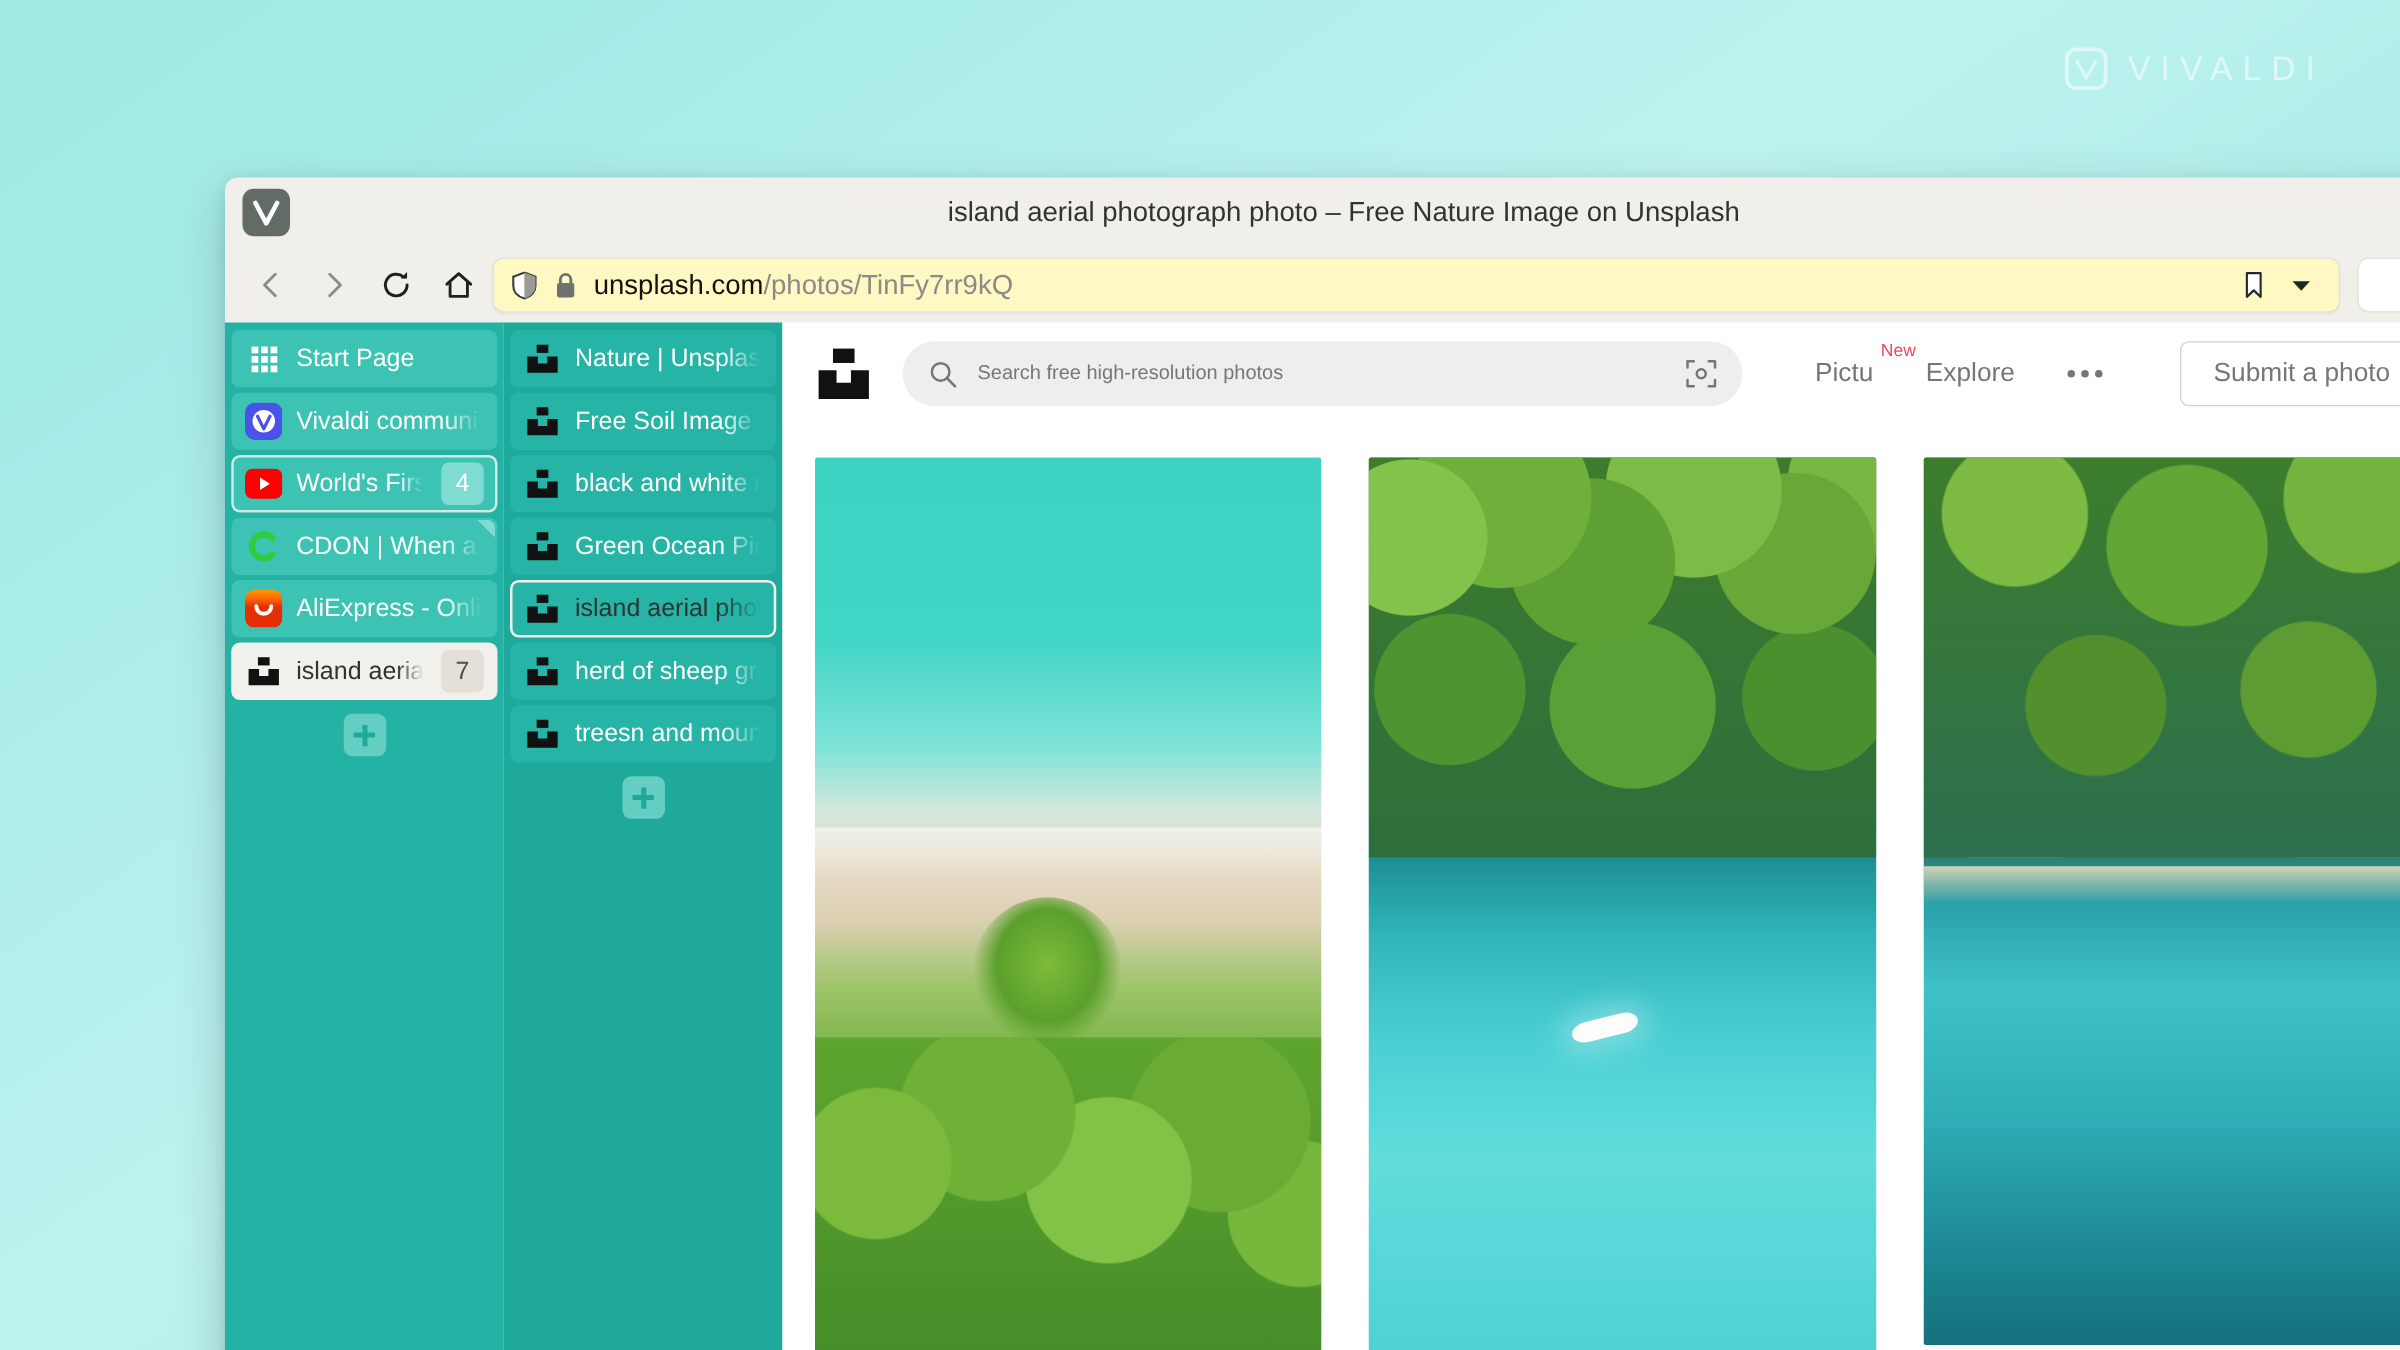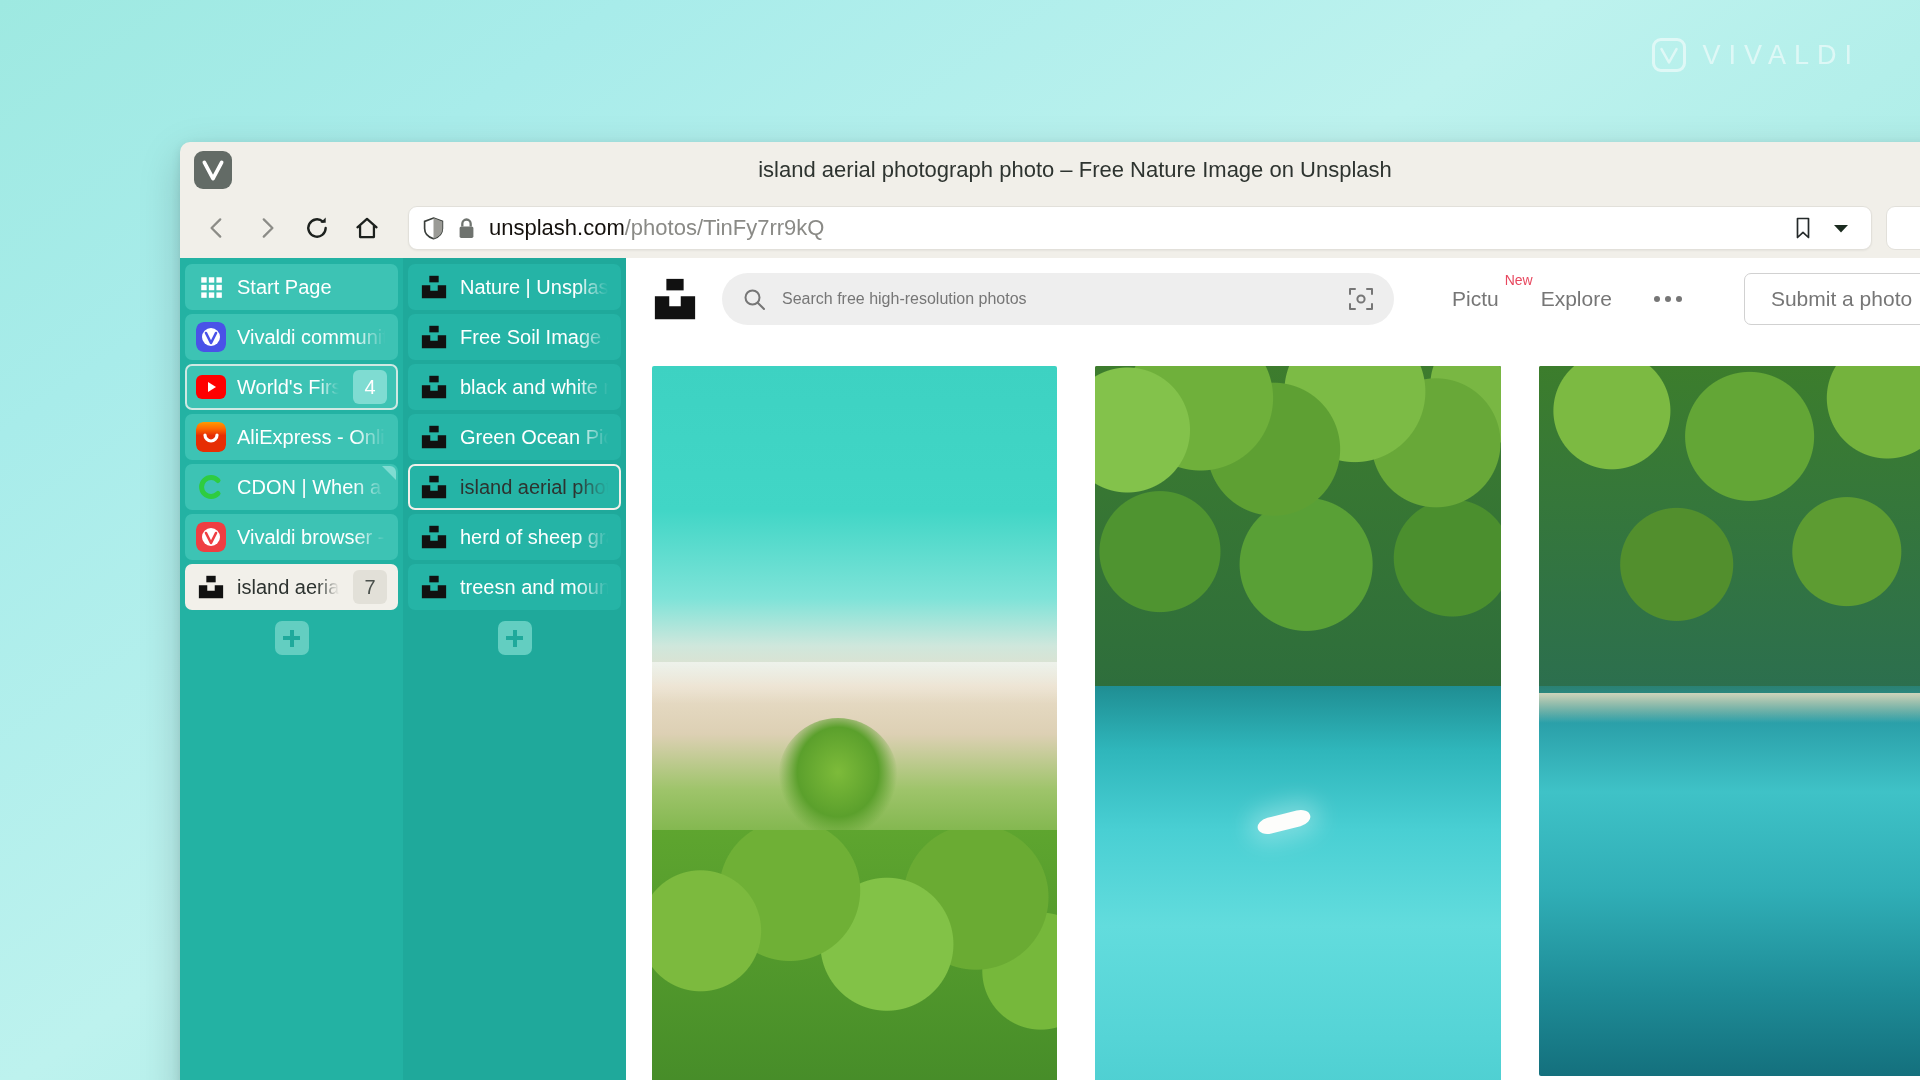--- a/index.html
+++ b/index.html
@@ -57,23 +57,23 @@
   #toolbar {
     height: 60px; display: flex; align-items: center; padding: 0 14px; gap: 4px;
   }
   .nav-btn {
     width: 46px; height: 46px; border-radius: 8px; display: flex;
     align-items: center; justify-content: center; cursor: pointer; flex: none;
   }
   .nav-btn svg { width: 26px; height: 26px; }
 
   #url-field {
-    flex: 1; height: 44px; background: #ffffff; border-radius: 9px;
+    flex: 1; height: 44px; background: #fef9c3; border-radius: 9px;
     display: flex; align-items: center; padding: 0 14px; gap: 12px;
-    margin-left: 14px; border: 1px solid #e2e0da;
+    border: 1px solid #e2e0da;
     box-shadow: 0 1px 2px rgba(0,0,0,.05);
     min-width: 0;
   }
   #url-field .shield, #url-field .lock { flex: none; }
   #url-field .shield svg, #url-field .lock svg { width: 21px; height: 23px; display:block; }
   #url-text { font-size: 22px; color: #8a8a86; white-space: nowrap; overflow: hidden; }
   #url-text .host { color: #14100c; }
   #url-right { display: flex; align-items: center; gap: 6px; margin-left: auto; padding-left: 12px; flex:none; }
   #url-right .ic { width: 32px; height: 32px; display: flex; align-items: center; justify-content: center; cursor: pointer;}
   #url-right .ic svg { width: 22px; height: 22px; }
@@ -380,53 +380,43 @@
               <rect y="3" width="30" height="24" rx="6" fill="#ff0000"></rect>
               <path d="M12 10 L20 15 L12 20 Z" fill="#ffffff"></path>
             </svg>
           </span>
           <span class="tab-title">World's First</span>
           <span class="badge">4</span>
         </div>
         <div class="tab">
           <span class="favicon">
             <svg viewBox="0 0 30 30" width="30" height="30">
+              <path d="M22 8.5 A9.5 9.5 0 1 0 22 21.5" fill="none" stroke="#2ecc40" stroke-width="5" stroke-linecap="round"></path>
+            </svg>
+          </span>
+          <span class="tab-title">CDON | When a</span>
+          <span class="stack-corner"></span>
+        </div>
+        <div class="tab">
+          <span class="favicon">
+            <svg viewBox="0 0 30 30" width="30" height="30">
               <defs>
                 <linearGradient id="ali" x1="0" y1="0" x2="0" y2="1">
                   <stop offset="0" stop-color="#ff9a00"></stop>
                   <stop offset="0.22" stop-color="#ff6a00"></stop>
                   <stop offset="0.45" stop-color="#e62e04"></stop>
                   <stop offset="1" stop-color="#e62e04"></stop>
                 </linearGradient>
               </defs>
               <rect width="30" height="30" rx="7" fill="url(#ali)"></rect>
               <path d="M9 13 a6 6 0 0 0 12 0" fill="none" stroke="#ffffff" stroke-width="3.2" stroke-linecap="round"></path>
             </svg>
           </span>
           <span class="tab-title">AliExpress - Onli</span>
         </div>
-        <div class="tab">
-          <span class="favicon">
-            <svg viewBox="0 0 30 30" width="30" height="30">
-              <path d="M22 8.5 A9.5 9.5 0 1 0 22 21.5" fill="none" stroke="#2ecc40" stroke-width="5" stroke-linecap="round"></path>
-            </svg>
-          </span>
-          <span class="tab-title">CDON | When a</span>
-          <span class="stack-corner"></span>
-        </div>
-        <div class="tab">
-          <span class="favicon">
-            <svg viewBox="0 0 30 30" width="30" height="30">
-              <rect width="30" height="30" rx="8" fill="#ef3e42"></rect>
-              <circle cx="15" cy="15" r="9" fill="#ffffff"></circle>
-              <path d="M10 11 L15 21 L20 11" fill="none" stroke="#ef3e42" stroke-width="2.6" stroke-linecap="round" stroke-linejoin="round"></path>
-            </svg>
-          </span>
-          <span class="tab-title">Vivaldi browser -</span>
-        </div>
         <div class="tab active">
           <span class="favicon">
             <svg viewBox="0 0 30 30" width="28" height="28">
               <rect x="10" y="3" width="10" height="7" fill="#111111"></rect>
               <path d="M2 13 h9 v6 h8 v-6 h9 v14 H2 Z" fill="#111111"></path>
             </svg>
           </span>
           <span class="tab-title">island aerial</span>
           <span class="badge">7</span>
         </div>

